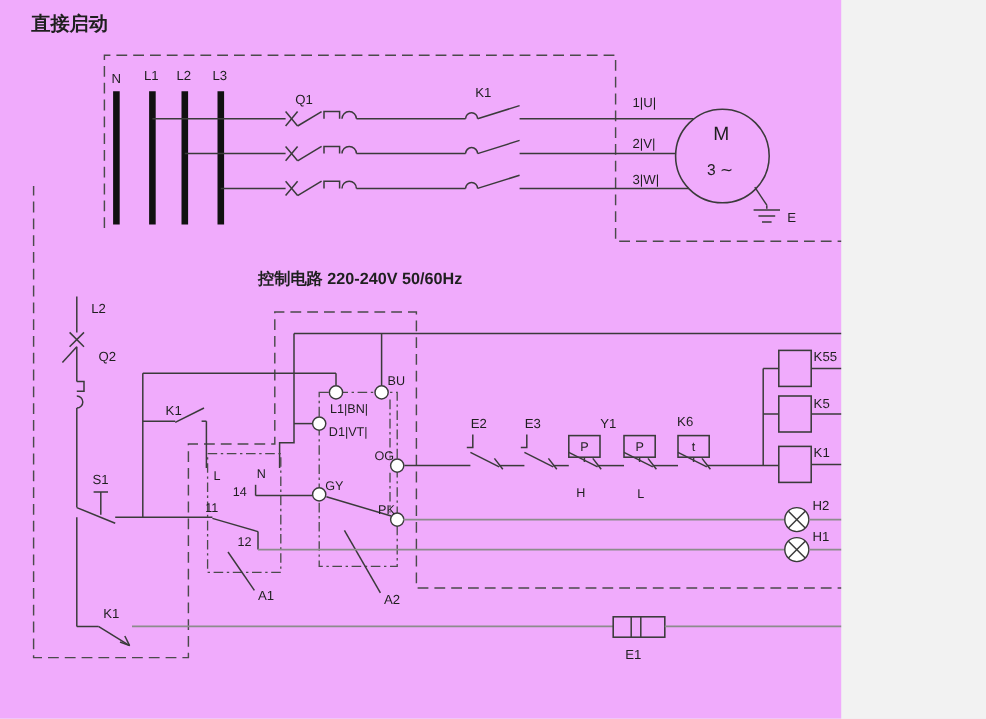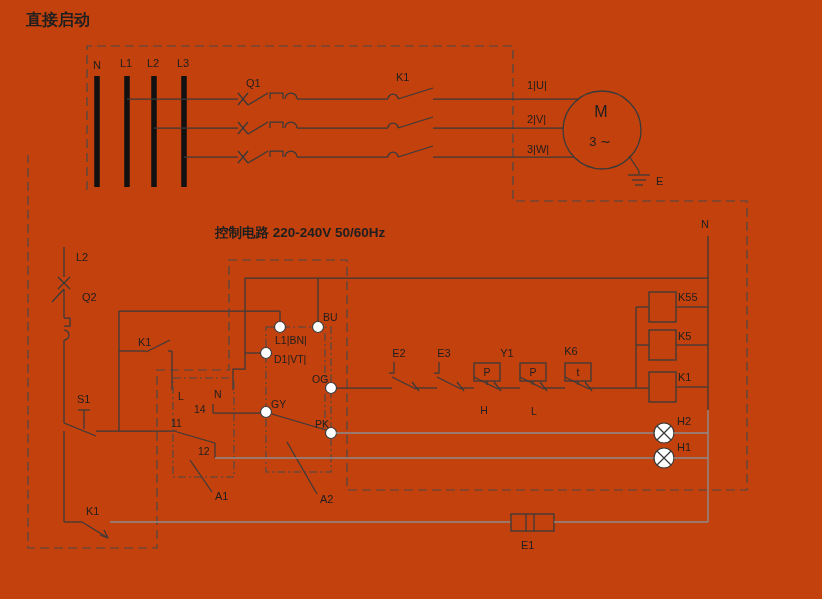--- a/index.html
+++ b/index.html
@@ -1,16 +1,16 @@
 <!DOCTYPE html>
 <html><head>
 <meta charset="utf-8">
 <style>
   html,body{margin:0;padding:0;background:#f2f2f2;}
-  #stage{position:relative;width:822px;height:599px;background:#c2410c;overflow:hidden;
+  #stage{position:relative;width:701px;height:599px;background:#f0abfc;overflow:hidden;
          font-family:"Liberation Sans","DejaVu Sans",sans-serif;}
   svg{position:absolute;left:0;top:0;}
   svg text{fill:#1f1f1f;font-family:"Liberation Sans","DejaVu Sans",sans-serif;}
   .t-title{font-size:16px;font-weight:bold;}
   .t-sub{font-size:13.5px;font-weight:bold;}
   .t-lbl{font-size:11px;}
   .t-sm{font-size:10.5px;}
   .t-motor{font-size:16px;}
   .t-ph{font-size:13px;}
   .w{stroke:#3a3a3a;stroke-width:1.25;fill:none;}

